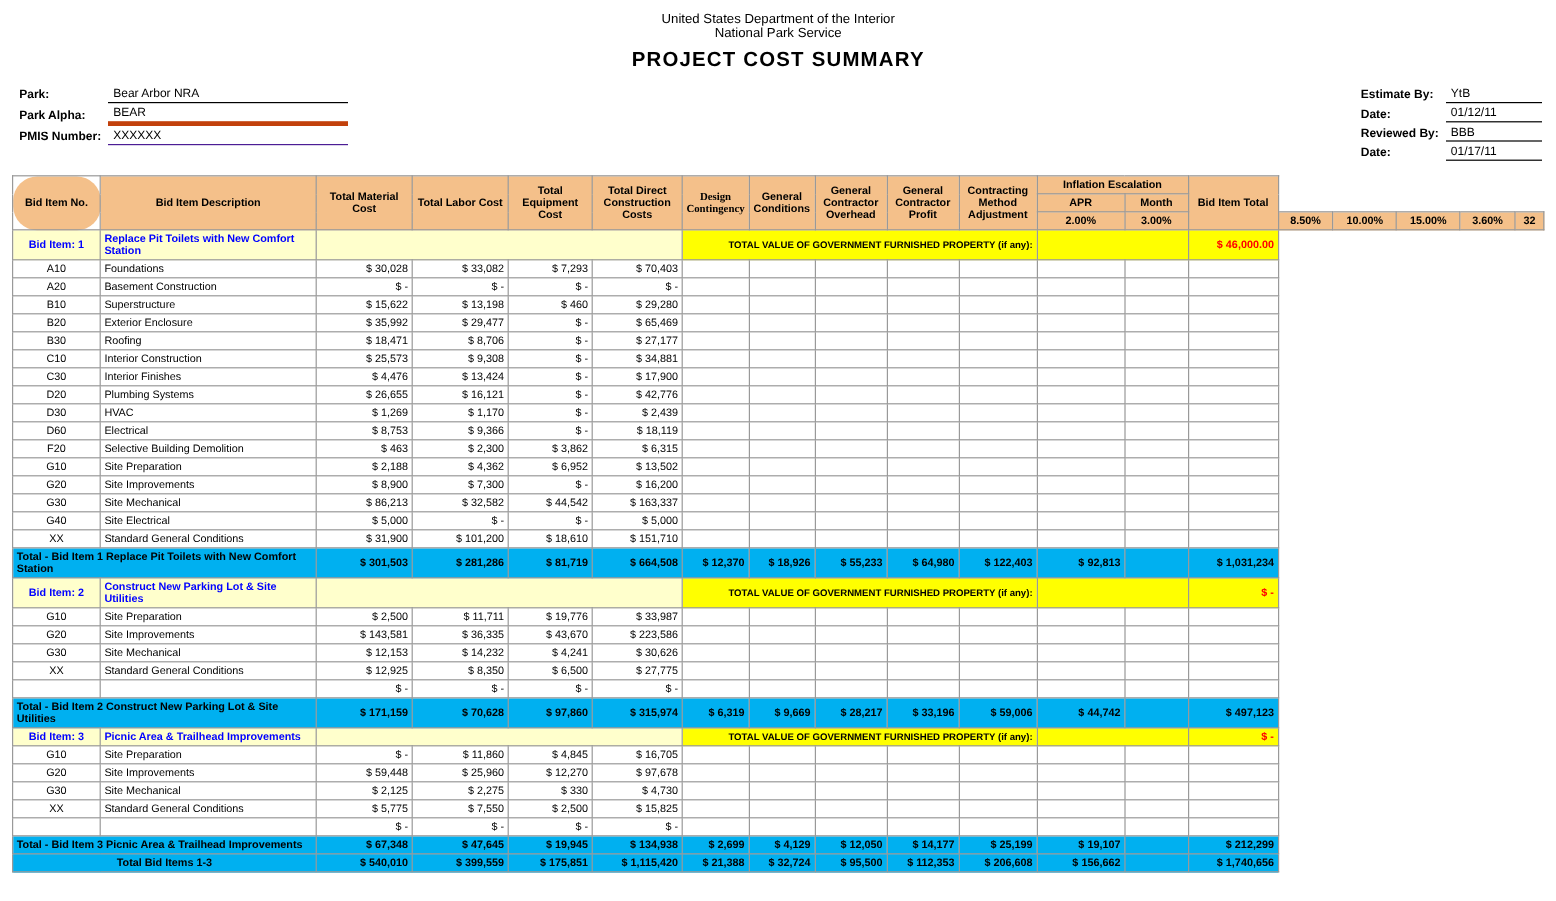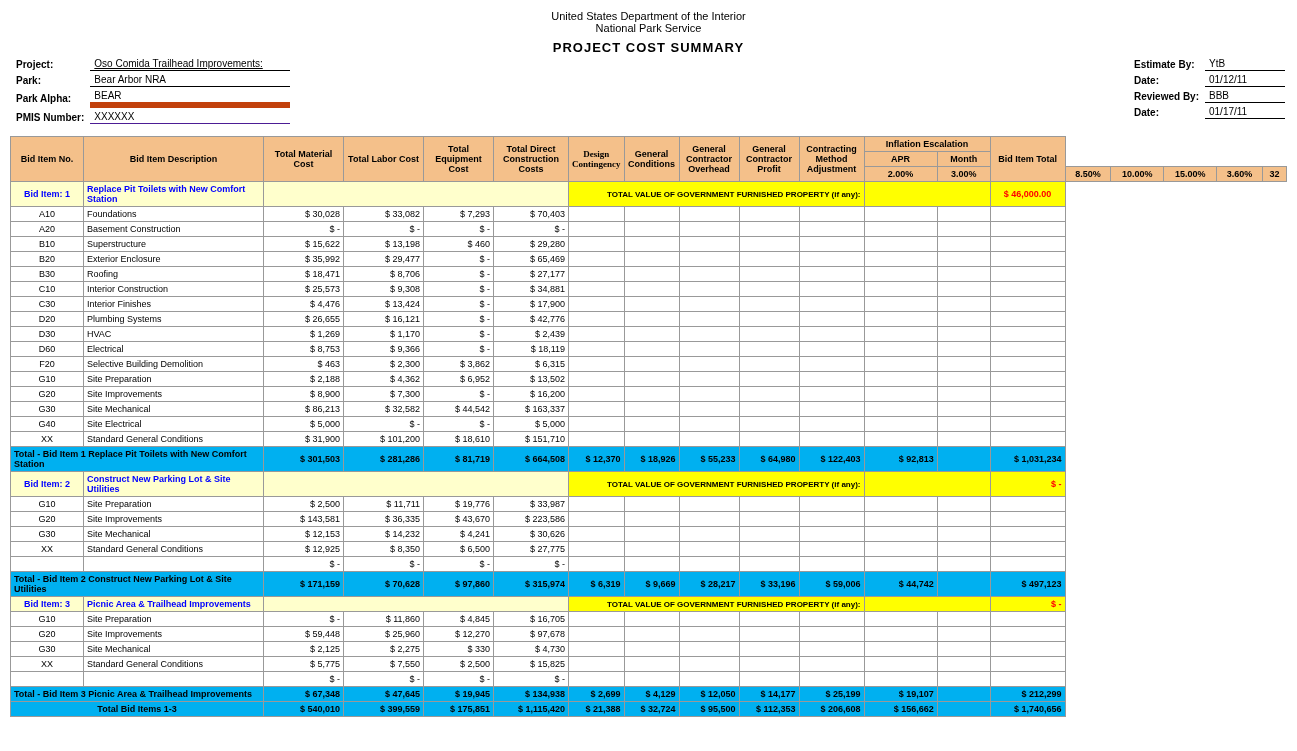--- a/index.html
+++ b/index.html
@@ -1,33 +1,33 @@
 <!DOCTYPE html>
 <html><head>
   <meta charset="utf-8">
   <style>
     * { margin: 0; padding: 0; box-sizing: border-box; }
     body { font-family: Arial, sans-serif; font-size: 10px; background: #fff; color: #000; }
     .page { width: 1297px; padding: 10px; }
-    .header { text-align: center; }
+    .header { text-align: center; margin-bottom: 10px; }
     .header div { font-size: 11px; }
-    .header .title { font-weight: bold; font-size: 13px; margin-top: 6px; letter-spacing: 1px; }
+    .header .title { font-weight: bold; font-size: 17px; margin-top: 6px; letter-spacing: 1px; }
     .project-info { display: flex; justify-content: space-between; margin-bottom: 10px; font-size: 10px; }
     .project-left table td { padding: 1px 4px; }
     .project-right table td { padding: 1px 4px; }
     .project-right table td:last-child { border-bottom: 1px solid #000; min-width: 80px; }
     table.main { width: 100%; border-collapse: collapse; font-size: 9px; }
     table.main th, table.main td { border: 1px solid #999; padding: 2px 3px; text-align: center; }
     table.main td.left { text-align: left; }
     .header-row th { background: #f4c08a; font-weight: bold; vertical-align: middle; }
     .bid-item-header td { background: #ffffcc; font-weight: bold; color: #00f; font-size: 9px; }
     .total-row td { background: #00b0f0; font-weight: bold; color: #000; }
     .sub-row td { background: #fff; }
     .money { text-align: right !important; }
-    .col-bidno { width: 73px; }
+    .col-bidno { width: 73px; border-radius: 20px; }
     .col-desc { width: 180px; }
     .col-mat { width: 80px; }
     .col-lab { width: 80px; }
     .col-eq { width: 70px; }
     .col-direct { width: 75px; }
     .col-dc { width: 55px; font-family: Liberation Serif, serif; }
     .col-gc { width: 55px; }
     .col-gco { width: 60px; }
     .col-gcp { width: 60px; }
     .col-cma { width: 65px; }
@@ -41,31 +41,27 @@
   <div class="header">
     <div>United States Department of the Interior</div>
     <div>National Park Service</div>
     <div class="title">PROJECT COST SUMMARY</div>
   </div>
 
   <div class="project-info">
     <div class="project-left">
       <table>
         <tbody>
-            <tr>
-          <td style="font-weight:bold">Project:</td>
-          <td style="border-bottom:1px solid #000; min-width:200px; text-decoration:underline">Oso Comida Trailhead Improvements:</td>
-        </tr>
         <tr>
           <td style="font-weight:bold">Park:</td>
           <td style="border-bottom:1px solid #000; min-width:200px">Bear Arbor NRA</td>
         </tr>
         <tr>
           <td style="font-weight:bold">Park Alpha:</td>
-          <td style="border-bottom:6px solid #c2410c; min-width:200px">BEAR</td>
+          <td style="border-bottom:4px solid #c2410c; min-width:200px">BEAR</td>
         </tr>
         <tr>
           <td style="font-weight:bold">PMIS Number:</td>
           <td style="border-bottom:1px solid #4c1d95; min-width:200px">XXXXXX</td>
         </tr>
       </tbody>
         </table>
     </div>
     <div class="project-right">
       <table>
@@ -123,21 +119,21 @@
       </tr>
     </thead>
     <tbody>
 
       <tr class="bid-item-header">
         <td style="font-weight:bold;color:#00f">Bid Item:  1</td>
         <td class="left" style="color:#00f;font-weight:bold">Replace Pit Toilets with New Comfort Station</td>
         <td colspan="4"></td>
         <td colspan="5" style="background:#ffff00;font-size:8px;text-align:right;font-weight:bold;color:#000">TOTAL VALUE OF GOVERNMENT FURNISHED PROPERTY (if any):</td>
         <td colspan="2" style="background:#ffff00"></td>
-        <td style="background:#ffff00;font-weight:bold;color:#ff0000;">$ 46,000.00</td>
+        <td style="background:#ffff00;font-weight:bold;color:#ff0000;text-align:right">$ 46,000.00</td>
       </tr>
 
       <tr class="sub-row">
         <td>A10</td>
           <td class="left">Foundations</td>
         <td class="money">$ 30,028</td>
           <td class="money">$ 33,082</td>
           <td class="money">$ 7,293</td>
           <td class="money">$ 70,403</td>
         <td></td>

